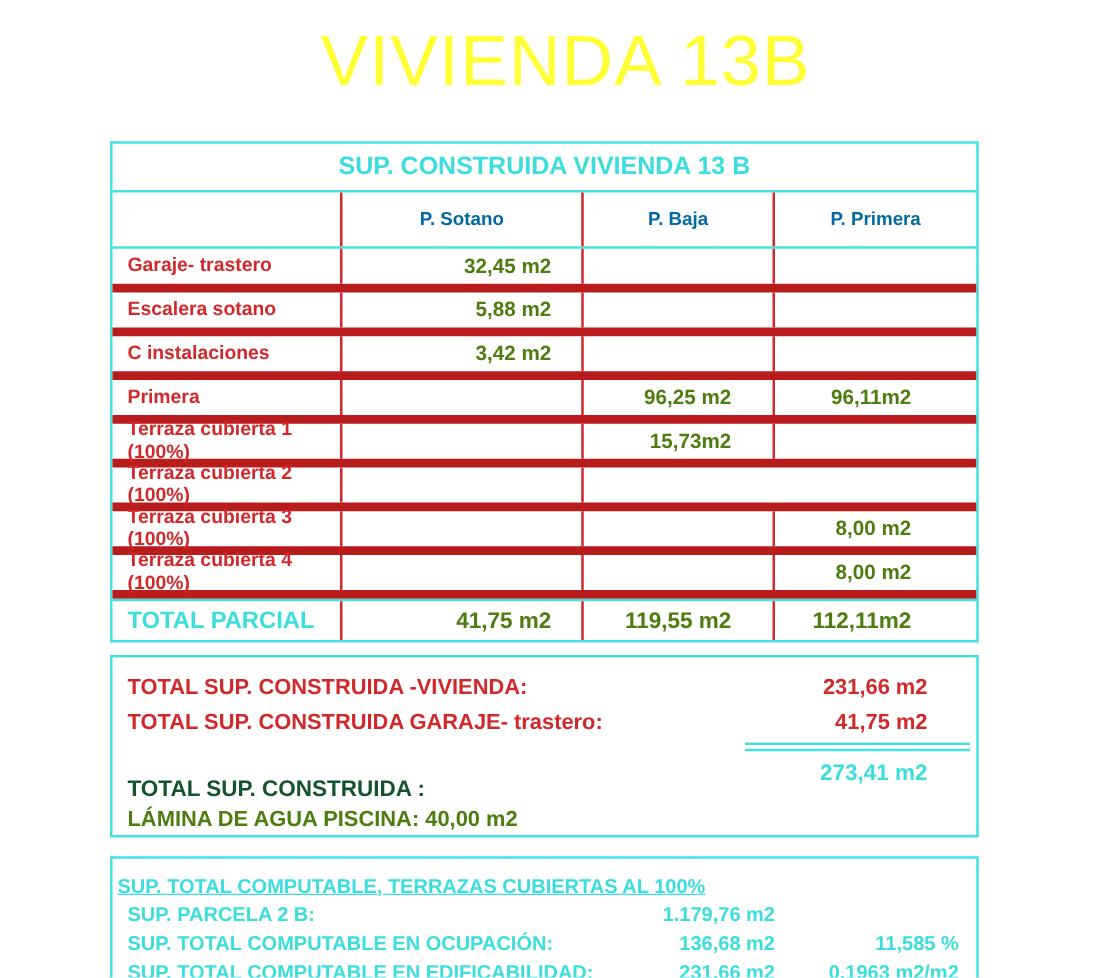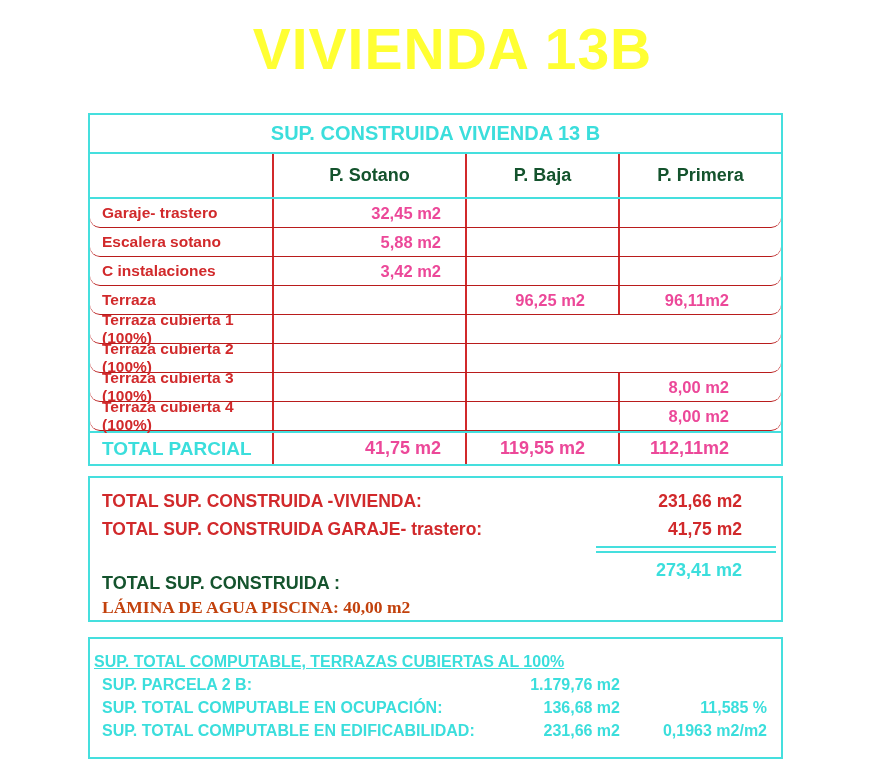--- a/index.html
+++ b/index.html
@@ -4,55 +4,55 @@
 <style>
   html,body{margin:0;padding:0;}
   body{
     width:881px;height:782px;background:#ffffff;
     font-family:"Liberation Sans", sans-serif;font-weight:bold;
     position:relative;overflow:hidden;
   }
   .main-title{
     margin:16px 0 0 0;height:66px;line-height:66px;
     text-align:center;color:#FFFF33;font-size:57px;letter-spacing:1px;
-    font-weight:bold;
+    font-weight:normal;
     padding-left:24px;
   }
   .wrap{margin-left:88px;width:695px;}
 
   
   .t1{border:2px solid #45DFDE;margin-top:31px;box-sizing:border-box;}
   .t1-title{
     height:37px;line-height:37px;text-align:center;
     color:#3BDEDC;font-size:20px;border-bottom:2px solid #45DFDE;
   }
   .t1-head{display:flex;height:43px;border-bottom:2px solid #45DFDE;}
-  .t1-row{display:flex;height:28px;border-bottom:1px solid #b91c1c;border-radius:10px;}
+  .t1-row{display:flex;height:28px;border-bottom:7px solid #b91c1c;}
   .t1-total{display:flex;height:31px;border-top:2px solid #45DFDE;}
   .c1,.c2,.c3,.c4{box-sizing:border-box;display:flex;align-items:center;}
   .c1{width:182px;padding-left:12px;}
   .c2{width:193px;border-left:2px solid #D1292B;justify-content:flex-end;padding-right:24px;}
   .c3{width:153px;border-left:2px solid #D1292B;justify-content:flex-end;padding-right:33px;}
   .c4{width:163px;border-left:2px solid #D1292B;justify-content:flex-end;padding-right:52px;}
   .t1-head .c2,.t1-head .c3,.t1-head .c4{justify-content:center;padding-right:0;}
-  .head-label{color:#14532d;font-size:18px;}
+  .head-label{color:#0369a1;font-size:15px;}
   .row-label{color:#D1292B;font-size:15.5px;}
-  .cell-val{color:#ec4899;font-size:16.5px;}
+  .cell-val{color:#4d7c0f;font-size:16.5px;}
   .total-label{color:#3BDEDC;font-size:19px;}
   .t1-total .cell-val{font-size:18px;}
 
   
   .box2{border:2px solid #45DFDE;margin-top:10px;height:146px;box-sizing:border-box;padding-top:9px;}
   .s2-row{display:flex;height:28px;align-items:center;padding:0 39px 0 12px;}
   .s2-label{flex:1;color:#D1292B;font-size:17.5px;}
   .s2-value{width:120px;text-align:right;color:#D1292B;font-size:17.5px;}
   .dline{width:180px;height:3px;border-top:2px solid #45DFDE;border-bottom:2px solid #45DFDE;margin:3px 5px 3px auto;}
   .s2-total .s2-label{text-align:left;color:#14532d;padding-right:40px;font-size:18px;margin-top:27px;}
   .s2-total .s2-value{color:#3BDEDC;font-size:18px;}
-  .pool-row{margin-top:9px;color:#c2410c;font-size:17.5px;padding-left:12px;height:28px;display:flex;align-items:center;font-family:Liberation Serif, serif;}
+  .pool-row{margin-top:9px;color:#4d7c0f;font-size:17.5px;padding-left:12px;height:28px;display:flex;align-items:center;}
 
   
   .box3{border:2px solid #45DFDE;margin-top:15px;box-sizing:border-box;padding:11px 0 15px 0;}
   .s3-heading{color:#3BDEDC;font-size:16px;text-decoration:underline;padding-left:4px;height:23px;display:flex;align-items:center;}
   .s3-row{display:flex;height:23px;align-items:center;color:#3BDEDC;font-size:16px;}
   .s3-label{width:440px;padding-left:12px;box-sizing:border-box;}
   .s3-v1{width:90px;text-align:right;}
   .s3-v2{flex:1;text-align:right;padding-right:14px;}
 </style>
 </head>
@@ -84,28 +84,29 @@
       <div class="c3 cell-val"></div>
       <div class="c4 cell-val"></div>
     </div>
     <div class="t1-row">
       <div class="c1 row-label">C instalaciones</div>
       <div class="c2 cell-val">3,42 m2</div>
       <div class="c3 cell-val"></div>
       <div class="c4 cell-val"></div>
     </div>
     <div class="t1-row">
-      <div class="c1 row-label">Terraza</div>
+      <div class="c1 row-label">Primera</div>
       <div class="c2 cell-val"></div>
       <div class="c3 cell-val">96,25 m2</div>
       <div class="c4 cell-val">96,11m2</div>
     </div>
     <div class="t1-row">
       <div class="c1 row-label">Terraza cubierta 1 (100%)</div>
       <div class="c2 cell-val"></div>
+      <div class="c3 cell-val">15,73m2</div>
       <div class="c4 cell-val"></div>
     </div>
     <div class="t1-row">
       <div class="c1 row-label">Terraza cubierta 2 (100%)</div>
       <div class="c2 cell-val"></div>
       <div class="c4 cell-val"></div>
     </div>
     <div class="t1-row">
       <div class="c1 row-label">Terraza cubierta 3 (100%)</div>
       <div class="c2 cell-val"></div>

